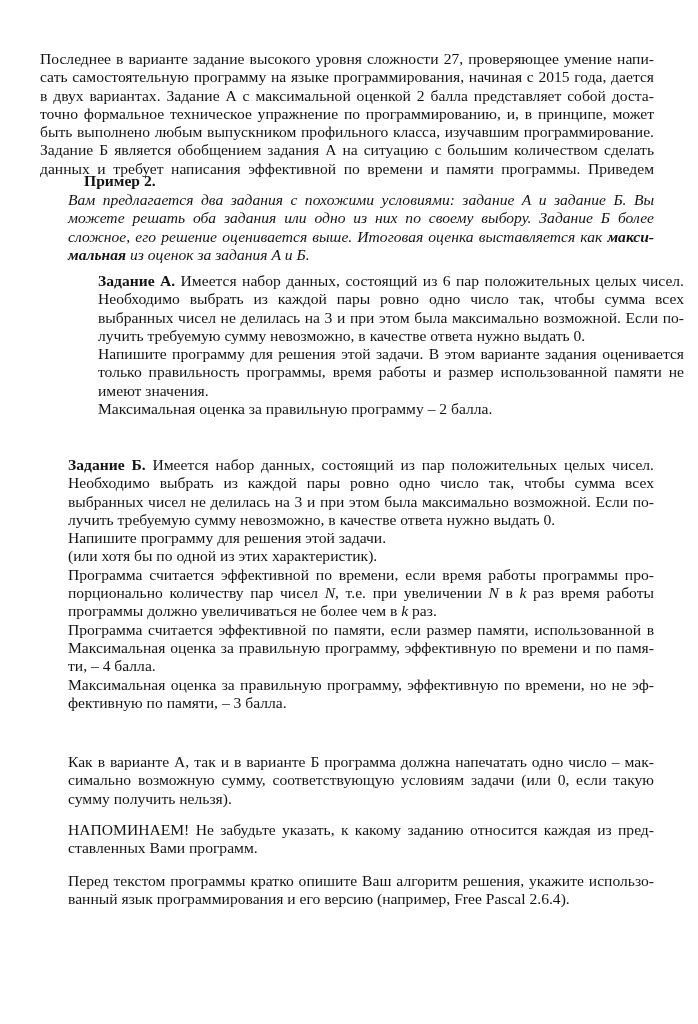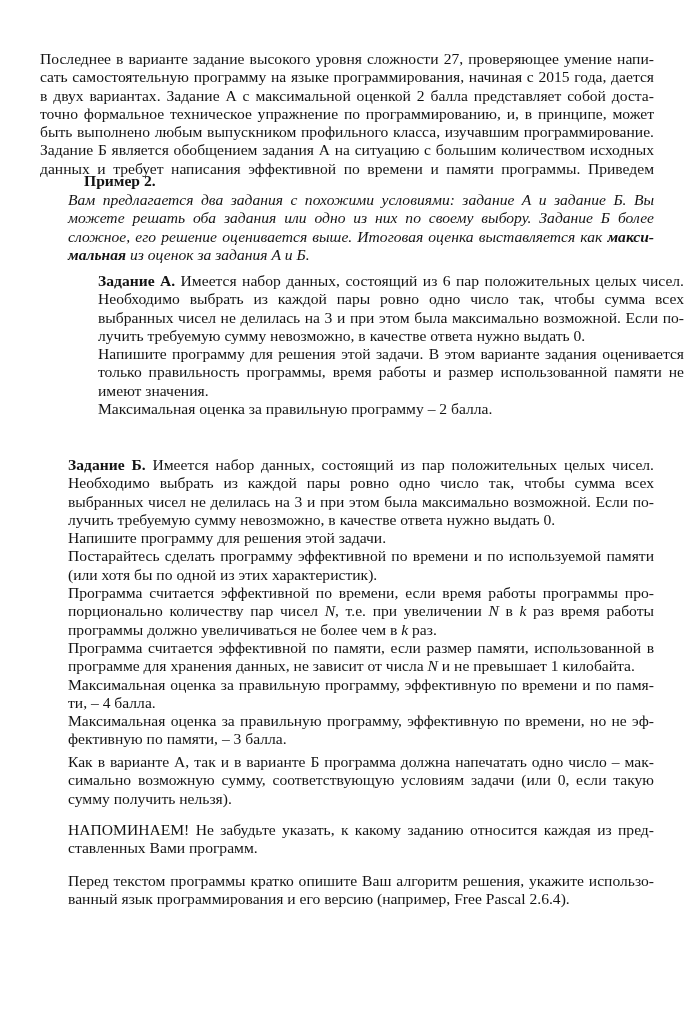--- a/index.html
+++ b/index.html
@@ -24,21 +24,21 @@
 <body>
 
 <div class="page">
 
   <div class="p intro">
     <span class="line">Последнее в варианте задание высокого уровня сложности 27, проверяющее умение напи-</span>
     <span class="line">сать самостоятельную программу на языке программирования, начиная с 2015 года, дается</span>
     <span class="line">в двух вариантах. Задание А с максимальной оценкой 2 балла представляет собой доста-</span>
     <span class="line">точно формальное техническое упражнение по программированию, и, в принципе, может</span>
     <span class="line">быть выполнено любым выпускником профильного класса, изучавшим программирование.</span>
-    <span class="line">Задание Б является обобщением задания А на ситуацию с большим количеством исходных</span>
+    <span class="line">Задание Б является обобщением задания А на ситуацию с большим количеством сделать</span>
     <span class="line">данных и требует написания эффективной по времени и памяти программы. Приведем</span>
   </div>
 
   <div class="p block heading" style="top:172px;">Пример 2.</div>
 
   <div class="p block italic" style="top:191px;">
     <span class="line">Вам предлагается два задания с похожими условиями: задание А  и задание Б. Вы</span>
     <span class="line">можете решать оба задания или одно из них по своему выбору. Задание Б более</span>
     <span class="line"><span>сложное, его решение оценивается выше. Итоговая оценка выставляется как </span><span class="bold">макси-</span></span>
     <span class="line last"><span class="bold">мальная</span><span> из оценок за задания А  и Б.</span></span>
@@ -54,27 +54,25 @@
     <span class="line last">имеют значения.</span>
     <span class="line last">Максимальная оценка за правильную программу – 2 балла.</span>
   </div>
 
   <div class="p block" style="top:456px;">
     <span class="line"><span class="bold">Задание Б.</span><span> Имеется набор данных, состоящий из пар положительных целых чисел.</span></span>
     <span class="line">Необходимо выбрать из каждой пары ровно одно число так, чтобы сумма всех</span>
     <span class="line">выбранных чисел не делилась на 3 и при этом была максимально возможной. Если по-</span>
     <span class="line last">лучить требуемую сумму невозможно, в качестве ответа нужно выдать 0.</span>
     <span class="line last">Напишите программу для решения этой задачи.</span>
-    <span class="line">Постарайтесь сделать программу эффективной по времени и по используемой памяти</span>
     <span class="line last">(или хотя бы по одной из этих характеристик).</span>
     <span class="line">Программа считается эффективной по времени, если время работы программы про-</span>
     <span class="line"><span>порционально количеству пар чисел </span><i>N</i><span>, т.е. при увеличении </span><i>N</i><span> в </span><i>k</i><span> раз время работы</span></span>
     <span class="line last"><span>программы должно увеличиваться не более чем в </span><i>k</i><span> раз.</span></span>
     <span class="line">Программа считается эффективной по памяти, если размер памяти, использованной в</span>
-    <span class="line last"><span>программе для хранения данных, не зависит от числа </span><i>N</i><span> и не превышает 1 килобайта.</span></span>
     <span class="line">Максимальная оценка за правильную программу, эффективную по времени и по памя-</span>
     <span class="line last">ти, – 4 балла.</span>
     <span class="line">Максимальная оценка за правильную программу, эффективную по времени, но не эф-</span>
     <span class="line last">фективную по памяти, – 3 балла.</span>
   </div>
 
   <div class="p block" style="top:753px;">
     <span class="line">Как в варианте А, так и в варианте Б программа должна напечатать одно число – мак-</span>
     <span class="line">симально возможную сумму, соответствующую условиям задачи (или 0, если такую</span>
     <span class="line last">сумму получить нельзя).</span>

